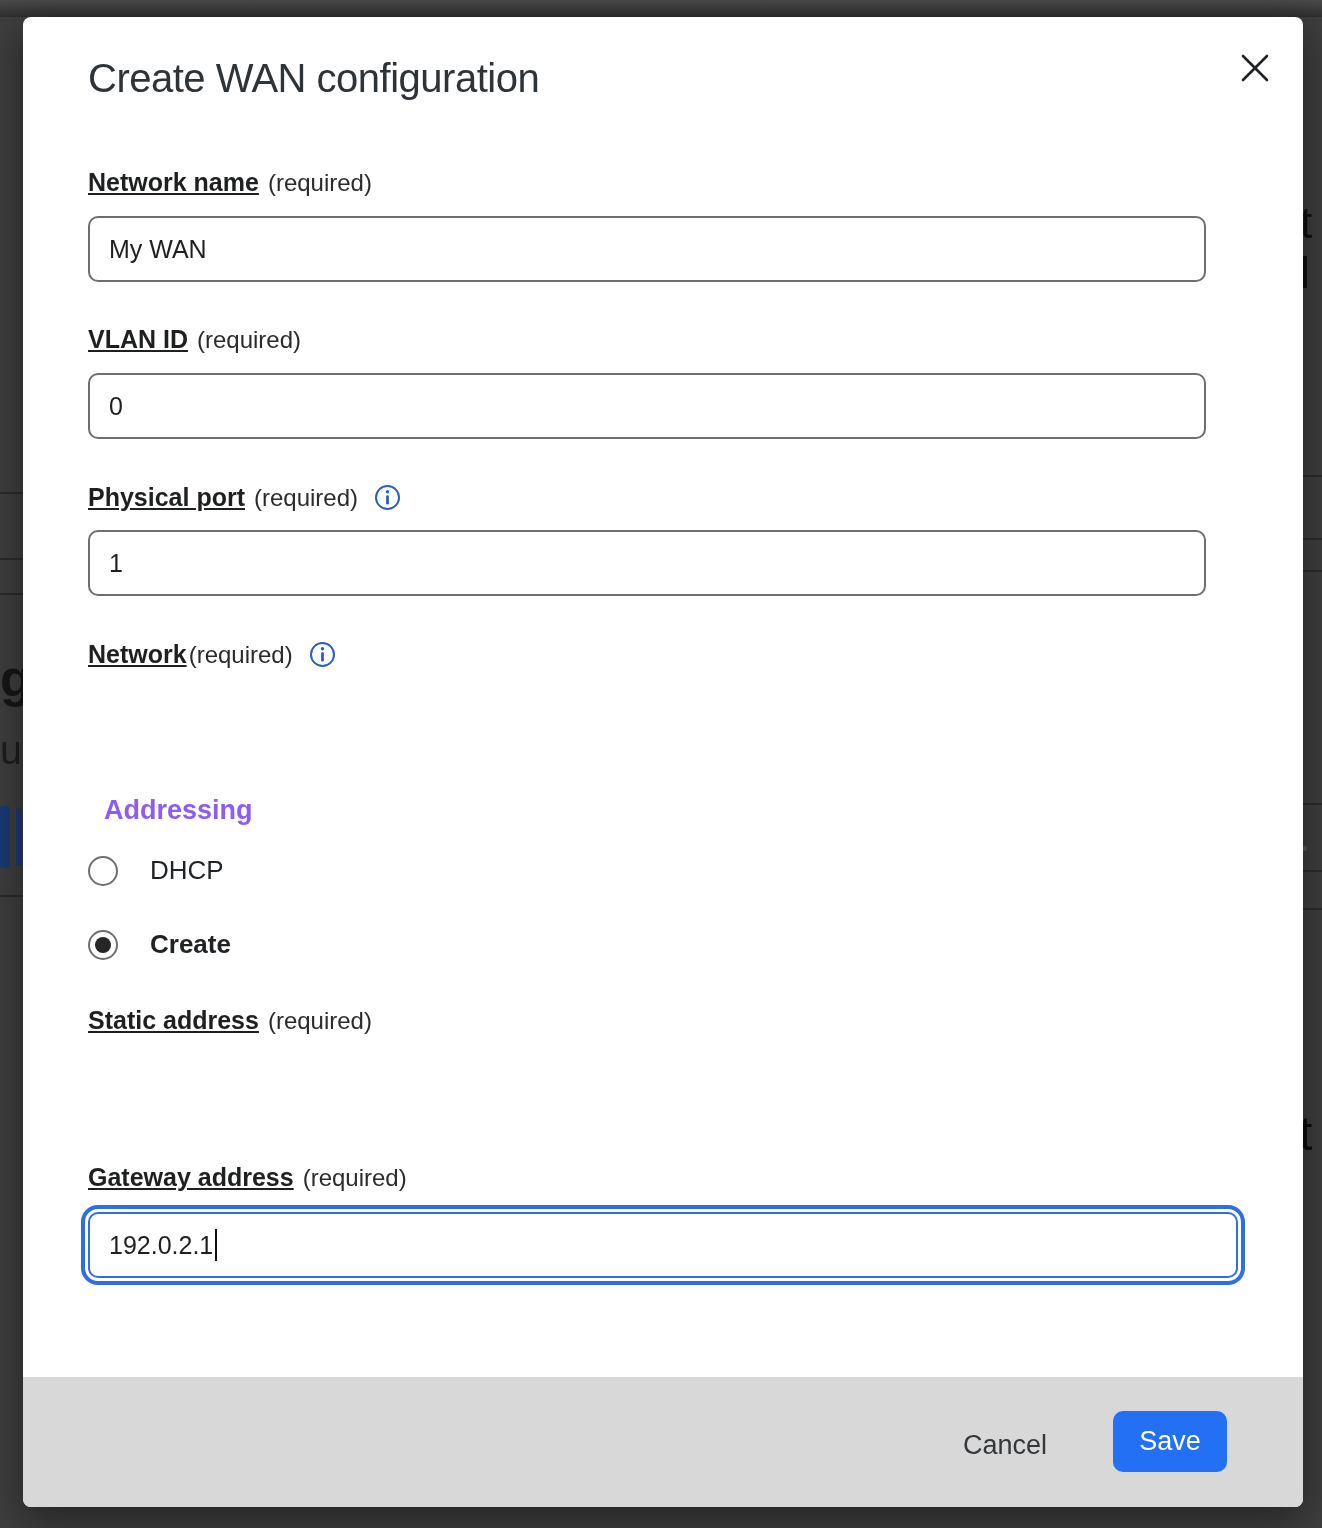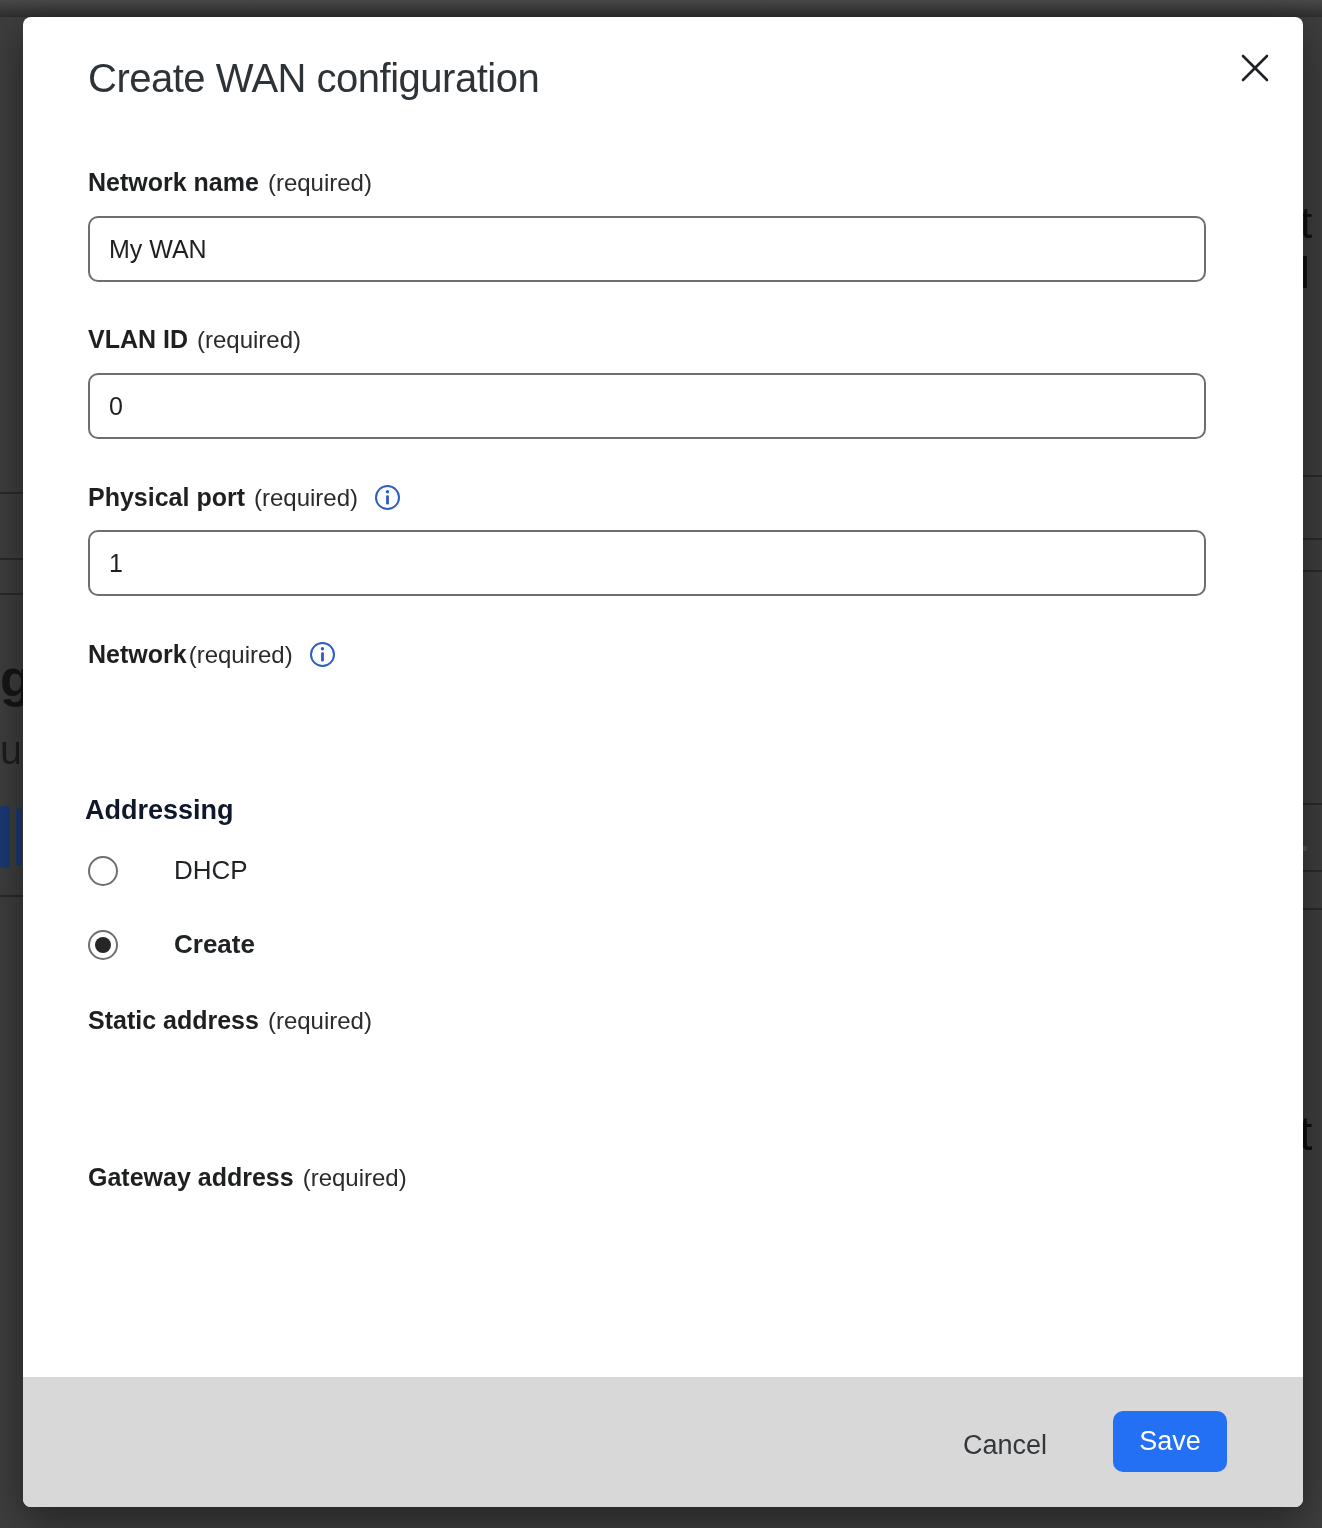--- a/index.html
+++ b/index.html
@@ -26,21 +26,21 @@
     box-shadow:0 12px 40px rgba(0,0,0,0.45);
   }
   .dialog-title {
     position:absolute; left:65px; top:39px;
     font-size:40px; font-weight:400; color:#2e3338; letter-spacing:-0.5px;
   }
   .close-btn { position:absolute; left:1212px; top:31px; width:40px; height:40px;
     cursor:pointer; display:flex; align-items:center; justify-content:center; }
 
   .label-row { position:absolute; left:65px; display:flex; align-items:center; white-space:nowrap; }
-  .lbl { font-size:25px; font-weight:700; color:#1d1f20; }
+  .lbl { font-size:25px; font-weight:700; color:#1d1f20;text-decoration:underline; }
   .req { font-size:24px; font-weight:400; color:#2b2b2b; margin-left:9px; }
   .req.no-gap { margin-left:2px; }
   .info-icon { margin-left:16px; display:inline-flex; }
 
   .tf {
     position:absolute; left:65px; height:66px;
     border:2px solid #6e6e6e; border-radius:10px; background:#fff;
     font-family:"Liberation Sans", sans-serif;
     font-size:25px; color:#1f1f1f; padding:0 19px; outline:none;
   }
@@ -49,23 +49,23 @@
 
   .tf-focused {
     position:absolute; left:65px; width:1150px; height:66px;
     border:2px solid #2f6fe4; outline:4px solid #2f6fe4; outline-offset:3px;
     border-radius:10px; background:#fff;
     font-size:25px; color:#1f1f1f; padding:0 19px;
     display:flex; align-items:center;
   }
   .caret { display:inline-block; width:2px; height:32px; background:#111; margin-left:2px; }
 
-  .section-heading { position:absolute; left:62px; font-size:27px; font-weight:700; color:#0f172a;text-align:right; }
+  .section-heading { position:absolute; left:81px; font-size:27px; font-weight:700; color:#8b5cf6;text-align:right; }
 
-  .radio-row { position:absolute; left:65px; display:flex; align-items:center; cursor:pointer;gap:24px; }
+  .radio-row { position:absolute; left:65px; display:flex; align-items:center; cursor:pointer; }
   .radio-circle { width:30px; height:30px; border:2px solid #6f6f6f; border-radius:50%;
     background:#fff; display:flex; align-items:center; justify-content:center; flex:0 0 auto; }
   .radio-dot { width:16px; height:16px; border-radius:50%; background:#262626; }
   .radio-label { margin-left:32px; font-size:26px; color:#202325; }
   .radio-label.bold { font-weight:700; }
 
   .modal-footer { position:absolute; left:0; top:1360px; width:1280px; height:130px;
     background:#d8d8d8; }
   .btn-cancel { position:absolute; left:930px; top:1409px; font-size:27px; color:#33373b;
     cursor:pointer; padding:4px 10px; background:none; border:none;
@@ -165,17 +165,21 @@
 
   <div class="label-row" style="top:989px">
     <span class="lbl">Static address</span>
     <span class="req">(required)</span>
   </div>
 
   <div class="label-row" style="top:1146px">
     <span class="lbl">Gateway address</span>
     <span class="req">(required)</span>
   </div>
+  <div class="tf-focused" style="top:1195px">
+    <span>192.0.2.1</span>
+    <span class="caret"></span>
+  </div>
 
   <div class="modal-footer"></div>
   <button class="btn-cancel">Cancel</button>
   <button class="btn-save">Save</button>
 </div>
 
 </body></html>

